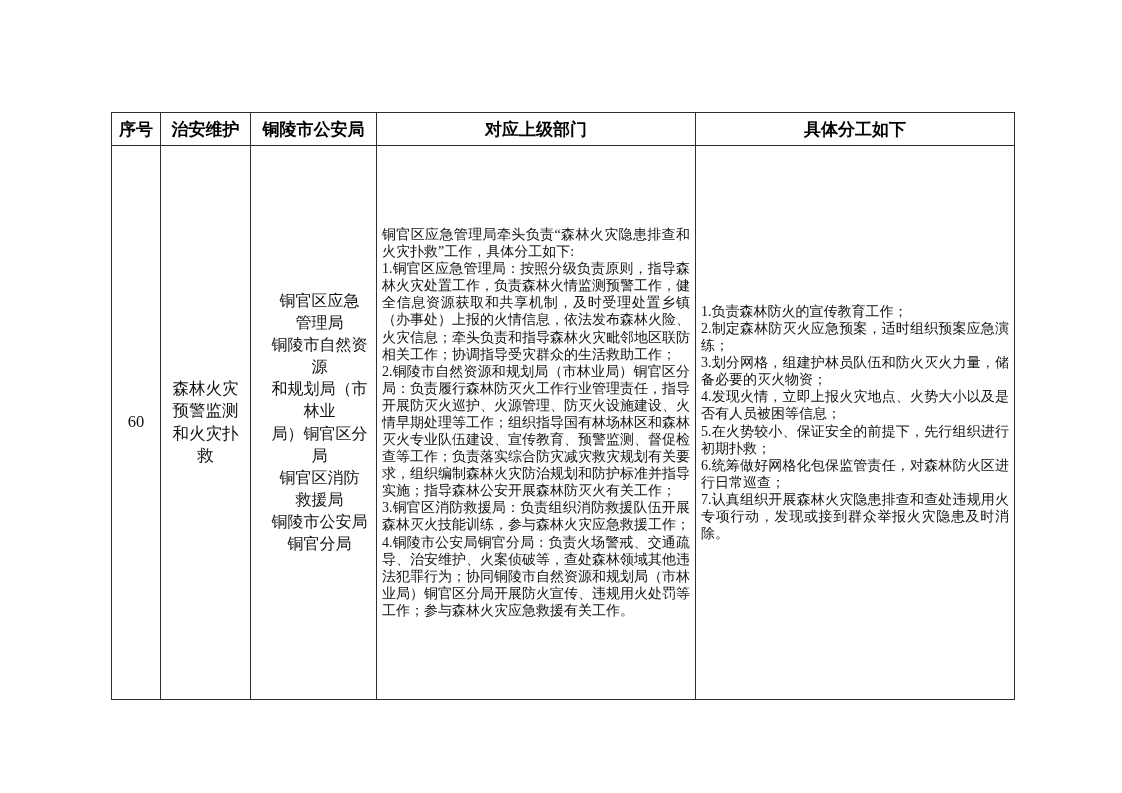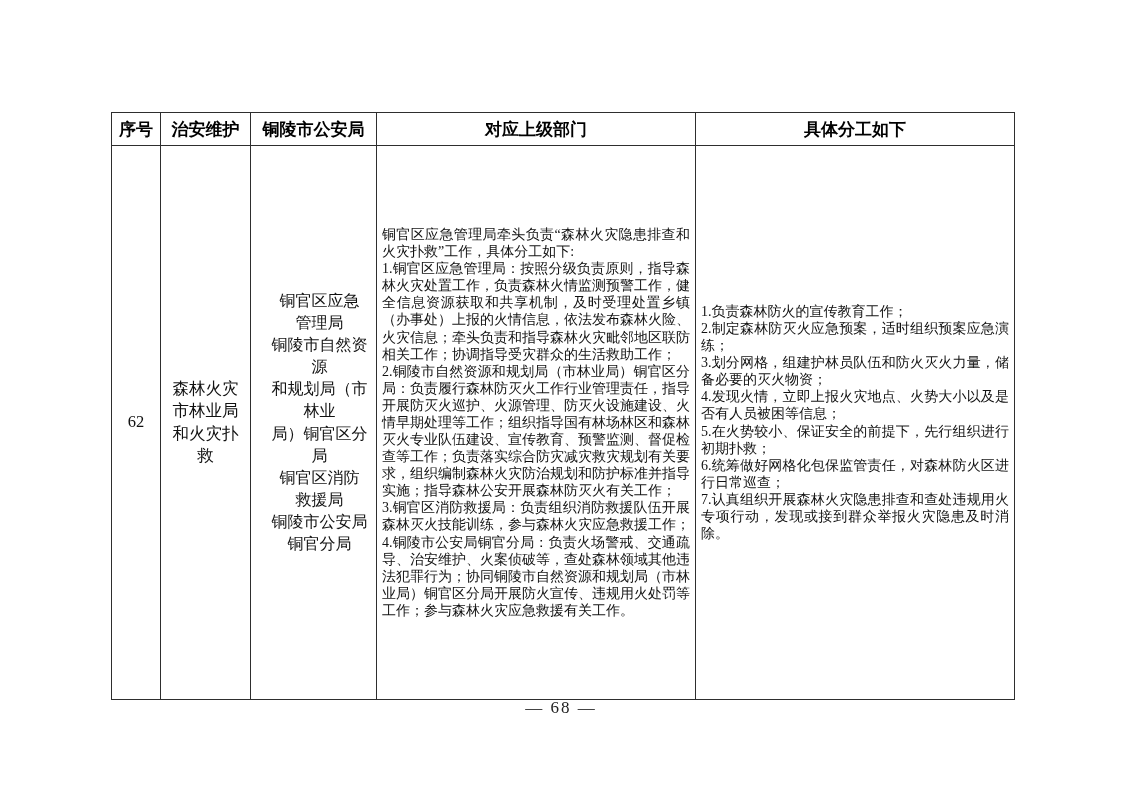--- a/index.html
+++ b/index.html
@@ -82,23 +82,23 @@
       <tr>
         <th>序号</th>
         <th>治安维护</th>
         <th>铜陵市公安局</th>
         <th>对应上级部门</th>
         <th>具体分工如下</th>
       </tr>
     </thead>
     <tbody>
       <tr>
-        <td class="cell-center">62</td>
+        <td class="cell-center">60</td>
         <td class="cell-center">森林火灾
-市林业局
+预警监测
 和火灾扑
 救</td>
         <td class="cell-center depts">铜官区应急
 管理局
 铜陵市自然资源
 和规划局（市林业
 局）铜官区分局
 铜官区消防
 救援局
 铜陵市公安局
@@ -112,15 +112,14 @@
 2.制定森林防灭火应急预案，适时组织预案应急演练；
 3.划分网格，组建护林员队伍和防火灭火力量，储备必要的灭火物资；
 4.发现火情，立即上报火灾地点、火势大小以及是否有人员被困等信息；
 5.在火势较小、保证安全的前提下，先行组织进行初期扑救；
 6.统筹做好网格化包保监管责任，对森林防火区进行日常巡查；
 7.认真组织开展森林火灾隐患排查和查处违规用火专项行动，发现或接到群众举报火灾隐患及时消除。</td>
       </tr>
     </tbody>
   </table>
 
-  <div class="footer">— 68 —</div>
 
 </div>
 
 </body></html>

